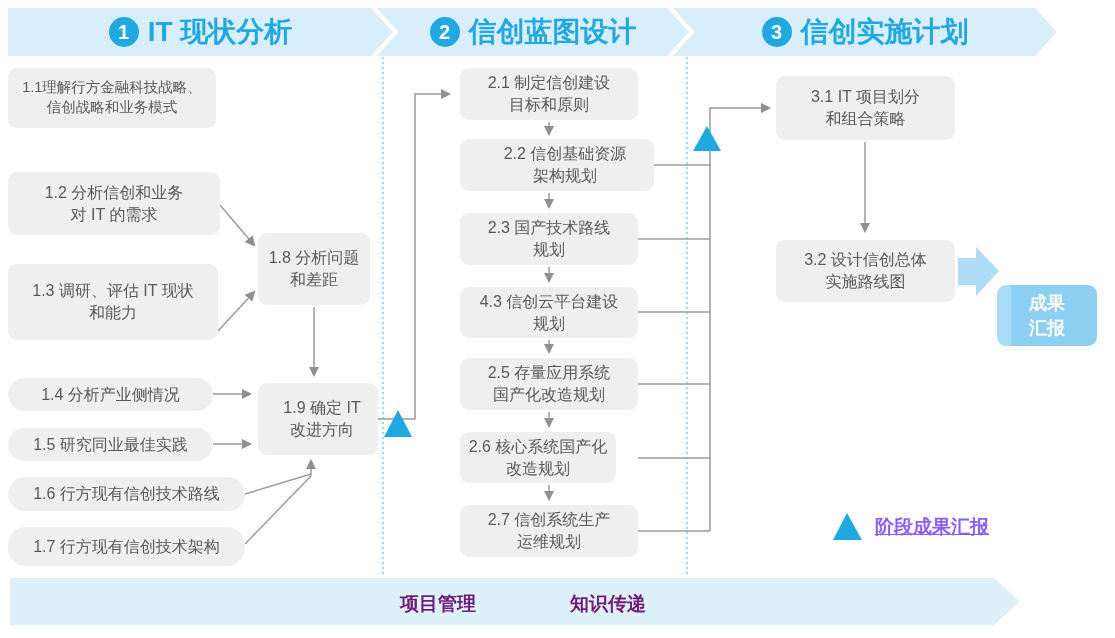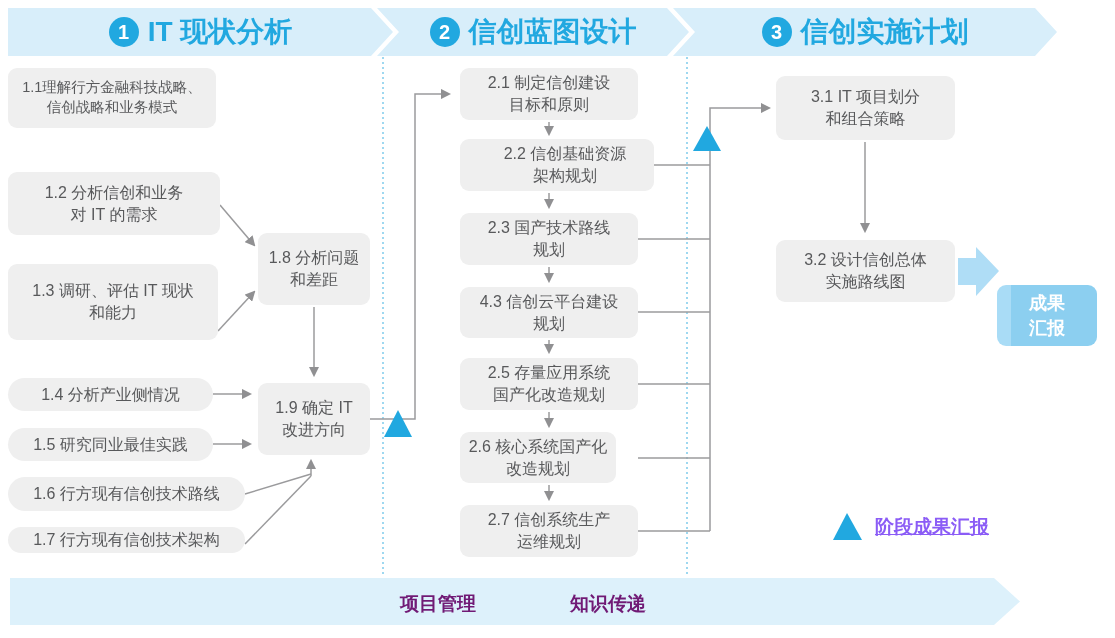--- a/index.html
+++ b/index.html
@@ -116,24 +116,24 @@
 
   <div class="node sm" style="left:8px;top:68px;width:208px;height:60px;">1.1理解行方金融科技战略、
 信创战略和业务模式</div>
   <div class="node" style="left:8px;top:172px;width:212px;height:63px;">1.2 分析信创和业务
 对 IT 的需求</div>
   <div class="node" style="left:8px;top:264px;width:210px;height:76px;">1.3 调研、评估 IT 现状
 和能力</div>
   <div class="node pill" style="left:8px;top:378px;width:205px;height:33px;">1.4 分析产业侧情况</div>
   <div class="node pill" style="left:8px;top:428px;width:205px;height:33px;">1.5 研究同业最佳实践</div>
   <div class="node pill" style="left:8px;top:477px;width:237px;height:34px;">1.6 行方现有信创技术路线</div>
-  <div class="node pill" style="left:8px;top:527px;width:237px;height:26px;">1.7 行方现有信创技术架构</div>
+  <div class="node pill" style="left:8px;top:527px;width:237px;height:39px;">1.7 行方现有信创技术架构</div>
   <div class="node" style="left:258px;top:233px;width:112px;height:72px;">1.8 分析问题
 和差距</div>
-  <div class="node" style="left:258px;top:383px;width:112px;height:72px;">1.9 确定 IT
+  <div class="node" style="left:258px;top:383px;width:112px;height:72px;padding-left:8px;">1.9 确定 IT
 改进方向</div>
 
   <div class="node" style="left:460px;top:68px;width:178px;height:52px;">2.1 制定信创建设
 目标和原则</div>
   <div class="node" style="left:460px;top:139px;width:178px;height:52px;padding-left:16px;">2.2 信创基础资源
 架构规划</div>
   <div class="node" style="left:460px;top:213px;width:178px;height:52px;">2.3 国产技术路线
 规划</div>
   <div class="node" style="left:460px;top:287px;width:178px;height:51px;">4.3 信创云平台建设
 规划</div>

